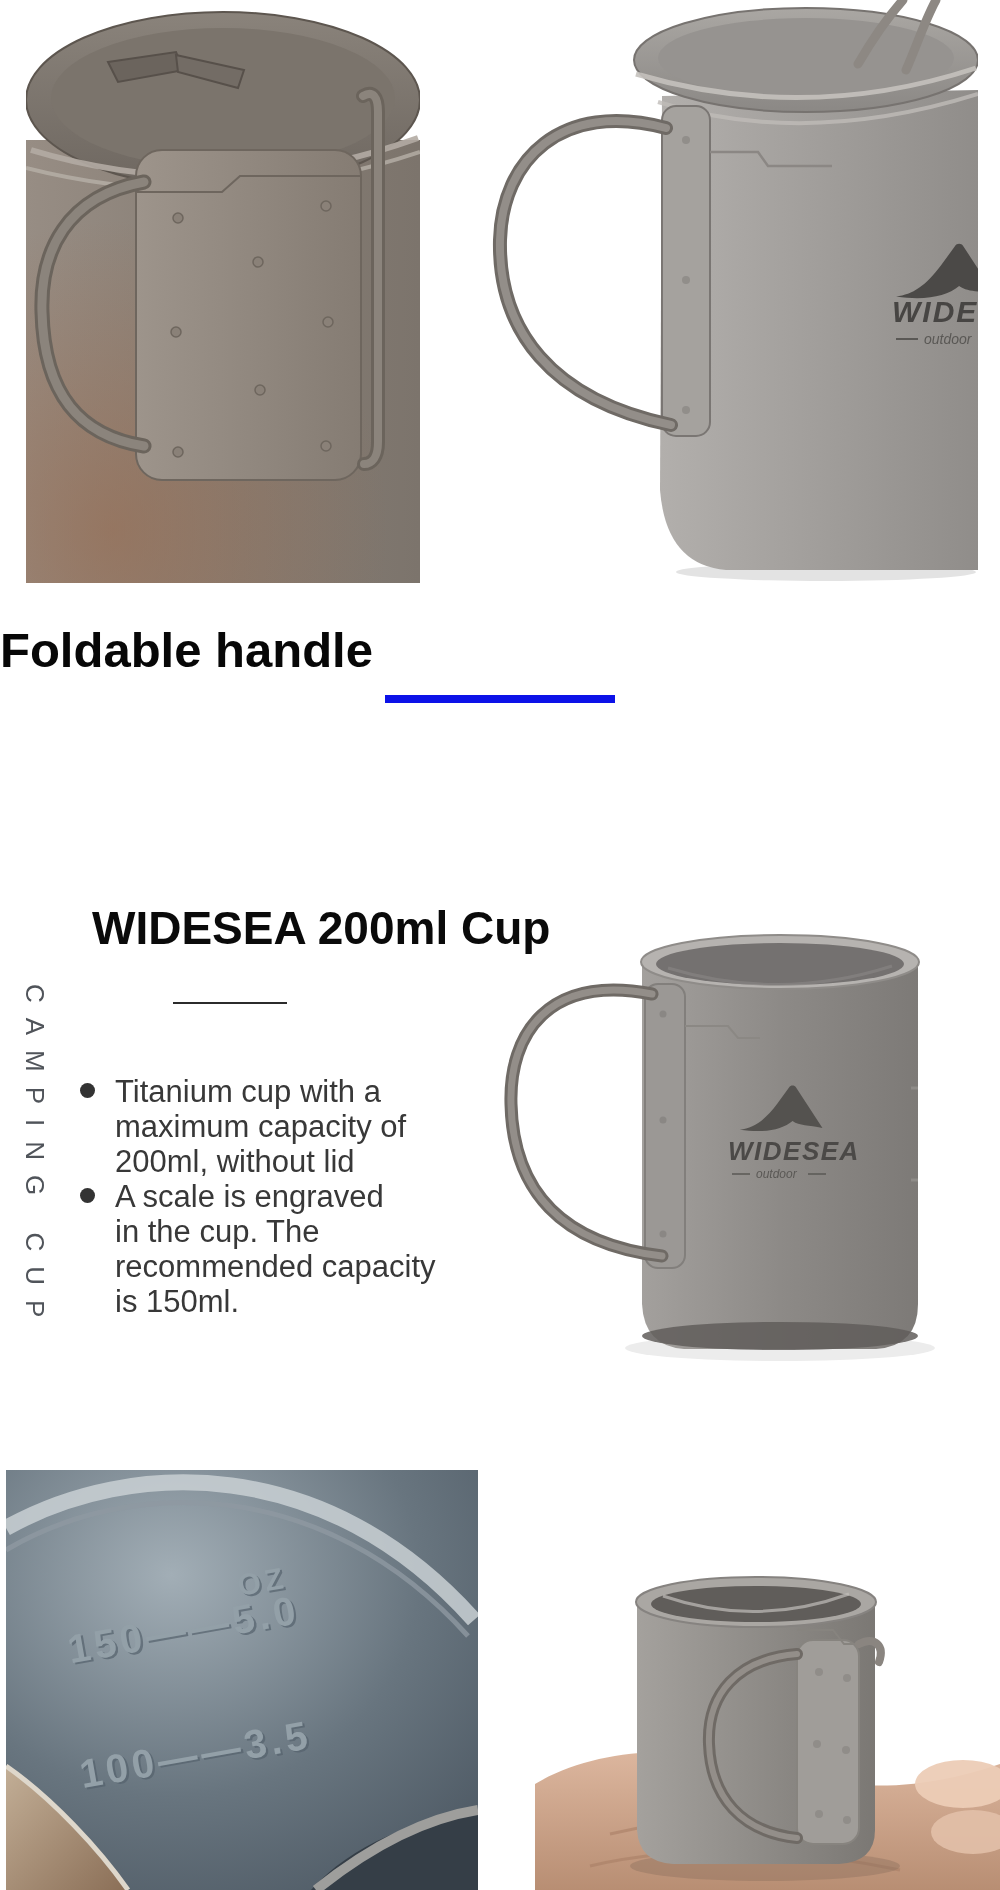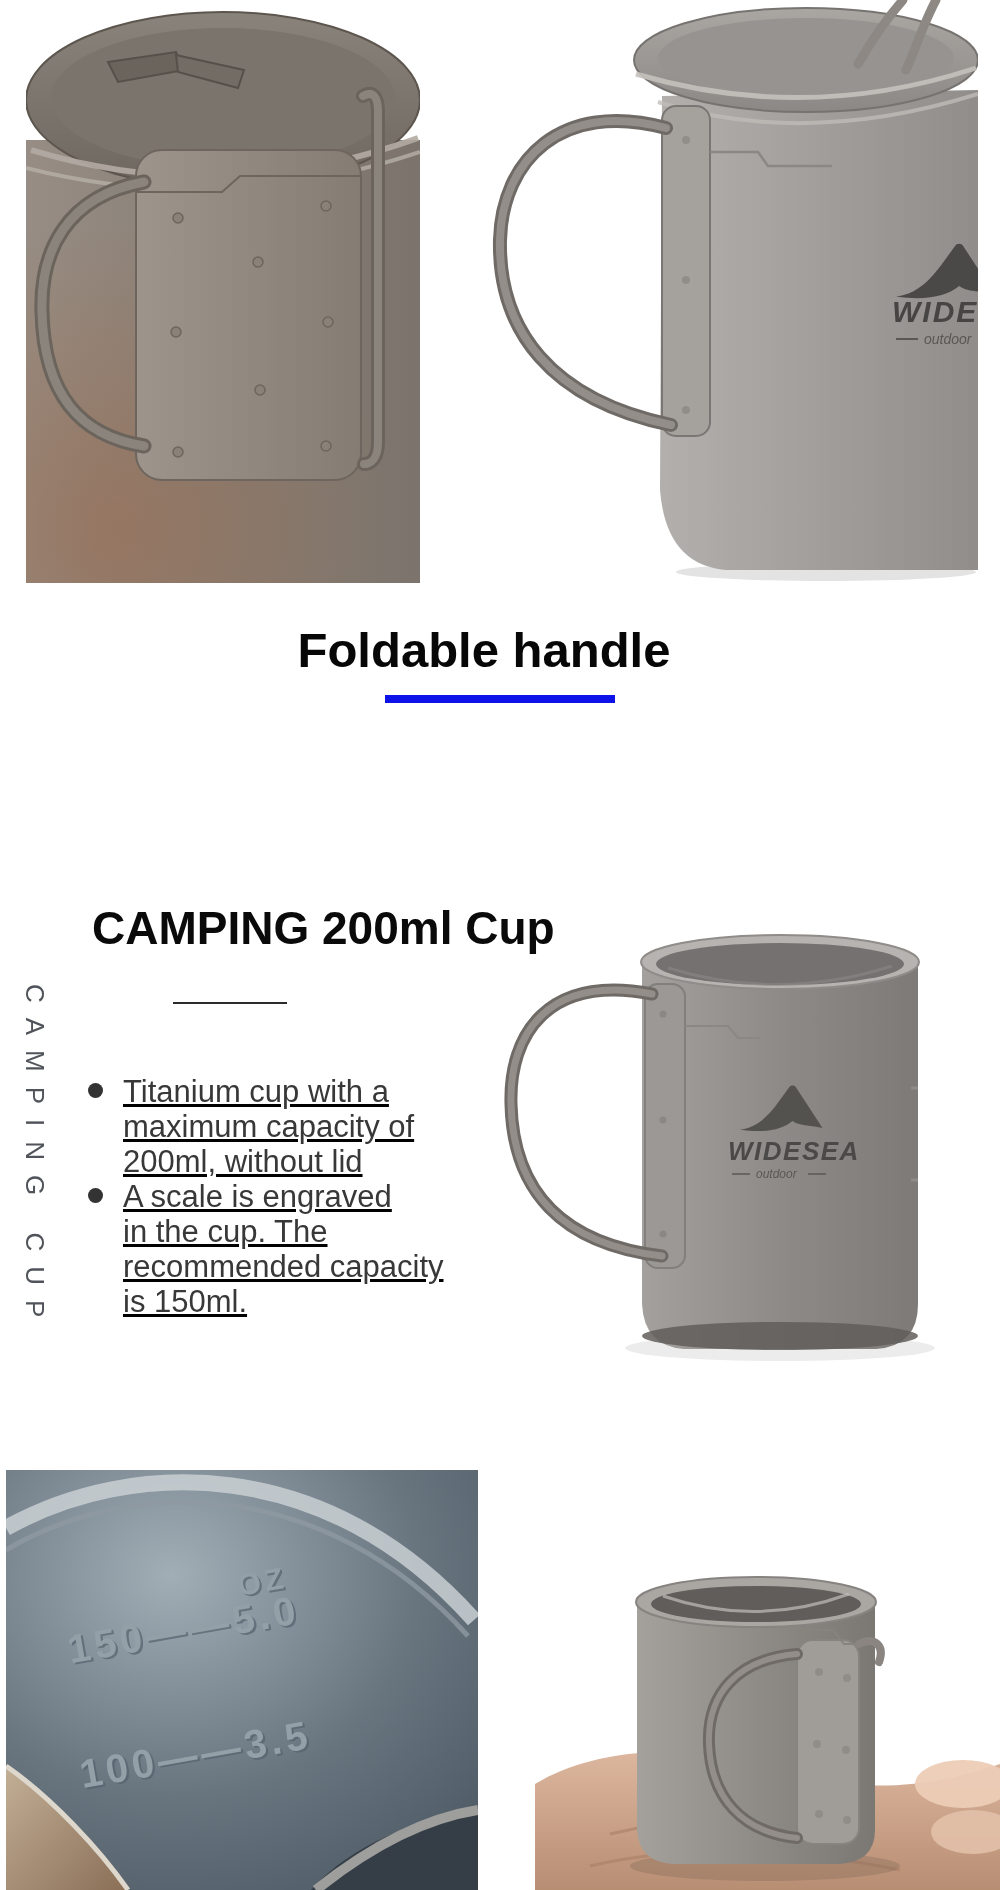--- a/index.html
+++ b/index.html
@@ -1,31 +1,31 @@
 <!DOCTYPE html>
 <html><head>
 <meta charset="utf-8">
 <style>
   html,body{margin:0;padding:0;background:#ffffff;}
   .page{position:relative;width:1000px;height:1890px;background:#ffffff;overflow:hidden;
         font-family:"Liberation Sans", sans-serif;}
   .photo{position:absolute;}
   .photo svg{display:block;}
 
-  .headline{position:absolute;left:0;top:622px;width:968px;text-align:center;
+  .headline{position:absolute;left:0;top:622px;width:968px;text-align:left;
             font-size:49px;font-weight:bold;color:#070707;letter-spacing:0px;}
   .blue-underline{position:absolute;left:385px;top:695px;width:230px;height:8px;background:#0c12e8;}
 
   .product-title{position:absolute;left:92px;top:901px;font-size:46px;font-weight:bold;color:#0a0a0a;}
   .title-divider{position:absolute;left:173px;top:1002px;width:114px;height:2px;background:#2b2b2b;}
 
   .vertical-label{position:absolute;left:22px;top:984px;writing-mode:vertical-rl;
                   font-size:26px;letter-spacing:15px;color:#50545a;line-height:1;}
 
-  .bullets{position:absolute;left:88px;top:1074px;width:400px;text-decoration:underline;}
+  .bullets{position:absolute;left:80px;top:1074px;width:400px;}
   .bullet{display:flex;align-items:flex-start;}
   .bullet + .bullet{}
   .bullet-dot{flex:0 0 auto;width:15px;height:15px;border-radius:50%;background:#333333;margin:9px 20px 0 0;}
   .bullet-text{font-size:31px;line-height:35px;color:#383838;white-space:pre-line;}
 </style>
 </head>
 <body>
 
 <div class="page">
 
@@ -127,21 +127,21 @@
         <text x="426" y="322" font-size="30" font-weight="bold" font-style="italic" letter-spacing="2" fill="#474543">WIDESEA</text>
         <line x1="430" y1="339" x2="452" y2="339" stroke="#5a5855" stroke-width="2"></line>
         <text x="458" y="344" font-size="14" font-style="italic" fill="#5a5855">outdoor</text>
       </g>
     </svg>
   </div>
 
   <div class="headline">Foldable handle</div>
   <div class="blue-underline"></div>
 
-  <div class="product-title">CAMPING 200ml Cup</div>
+  <div class="product-title">WIDESEA 200ml Cup</div>
   <div class="title-divider"></div>
   <div class="vertical-label">CAMPING CUP</div>
 
   <div class="bullets">
     <div class="bullet">
       <span class="bullet-dot"></span>
       <span class="bullet-text">Titanium cup with a
 maximum capacity of
 200ml, without lid</span>
     </div>

